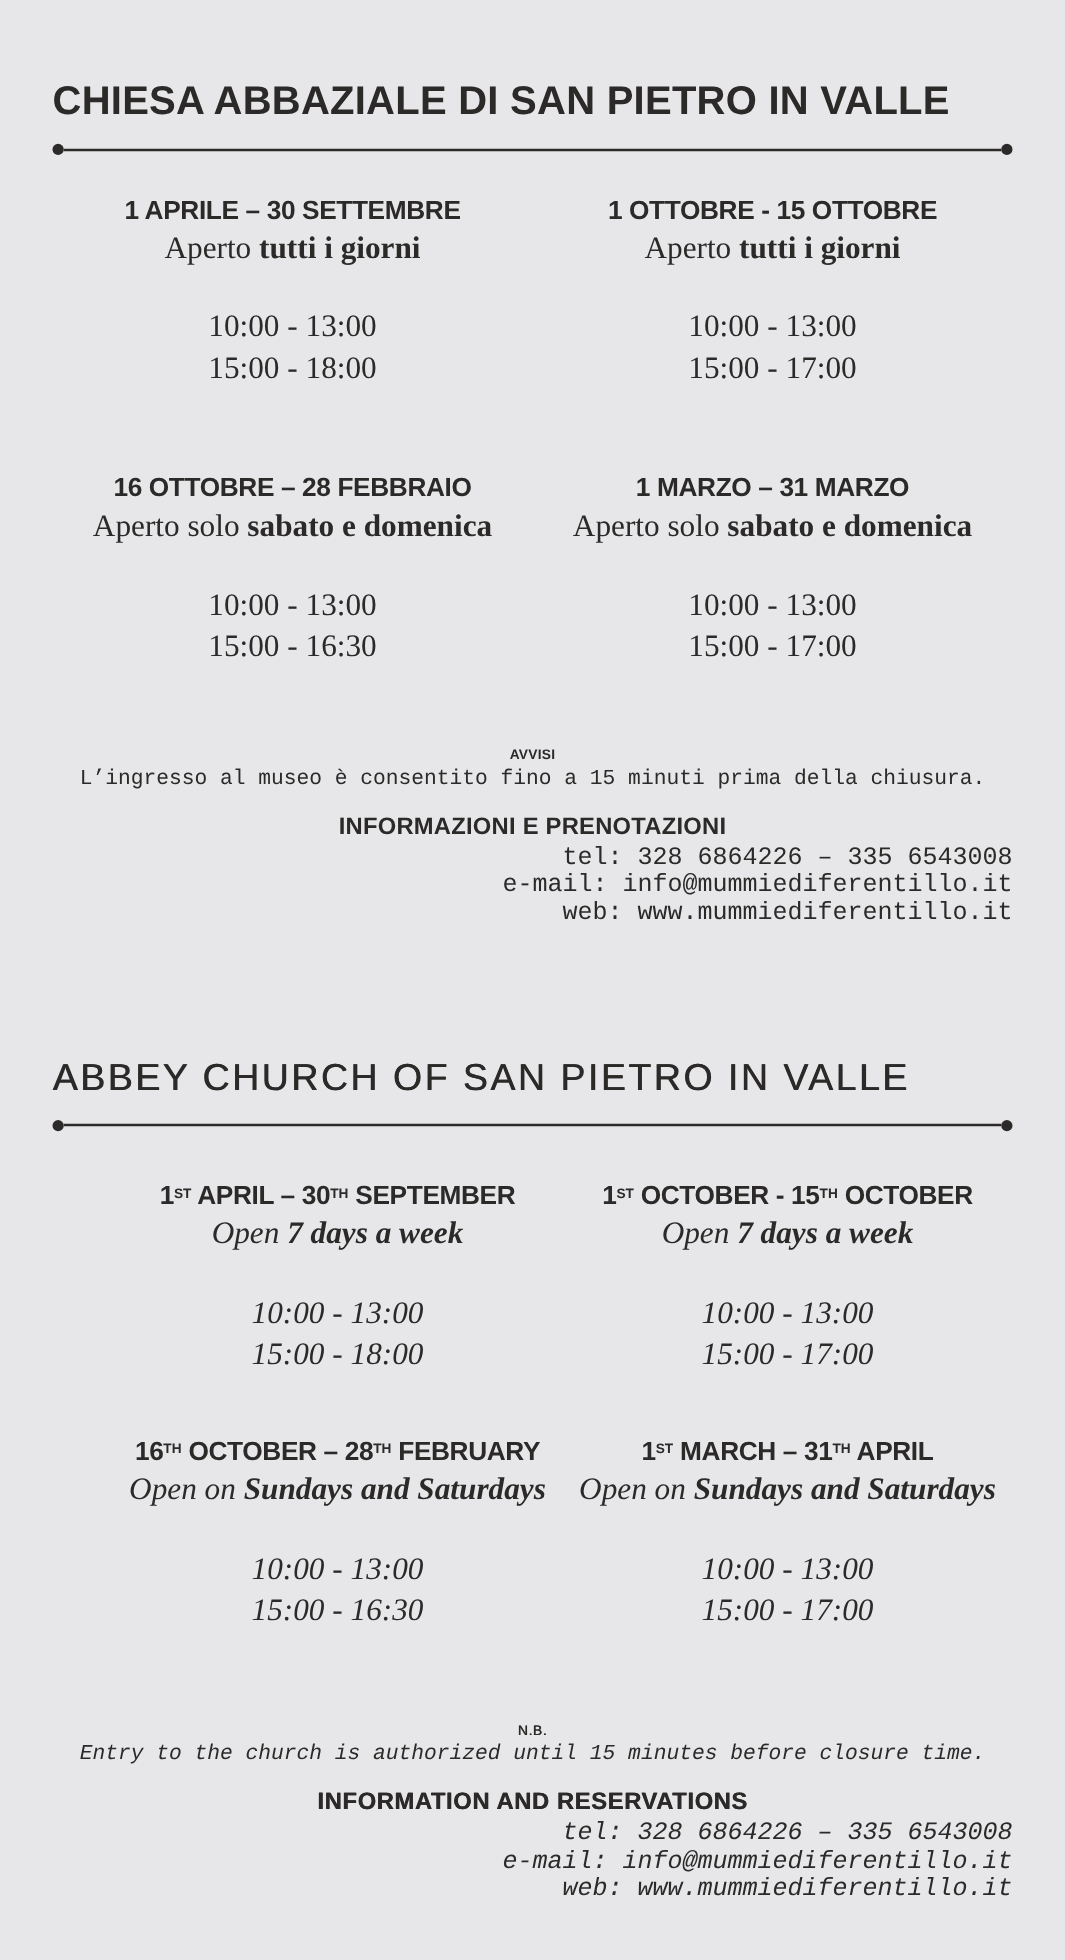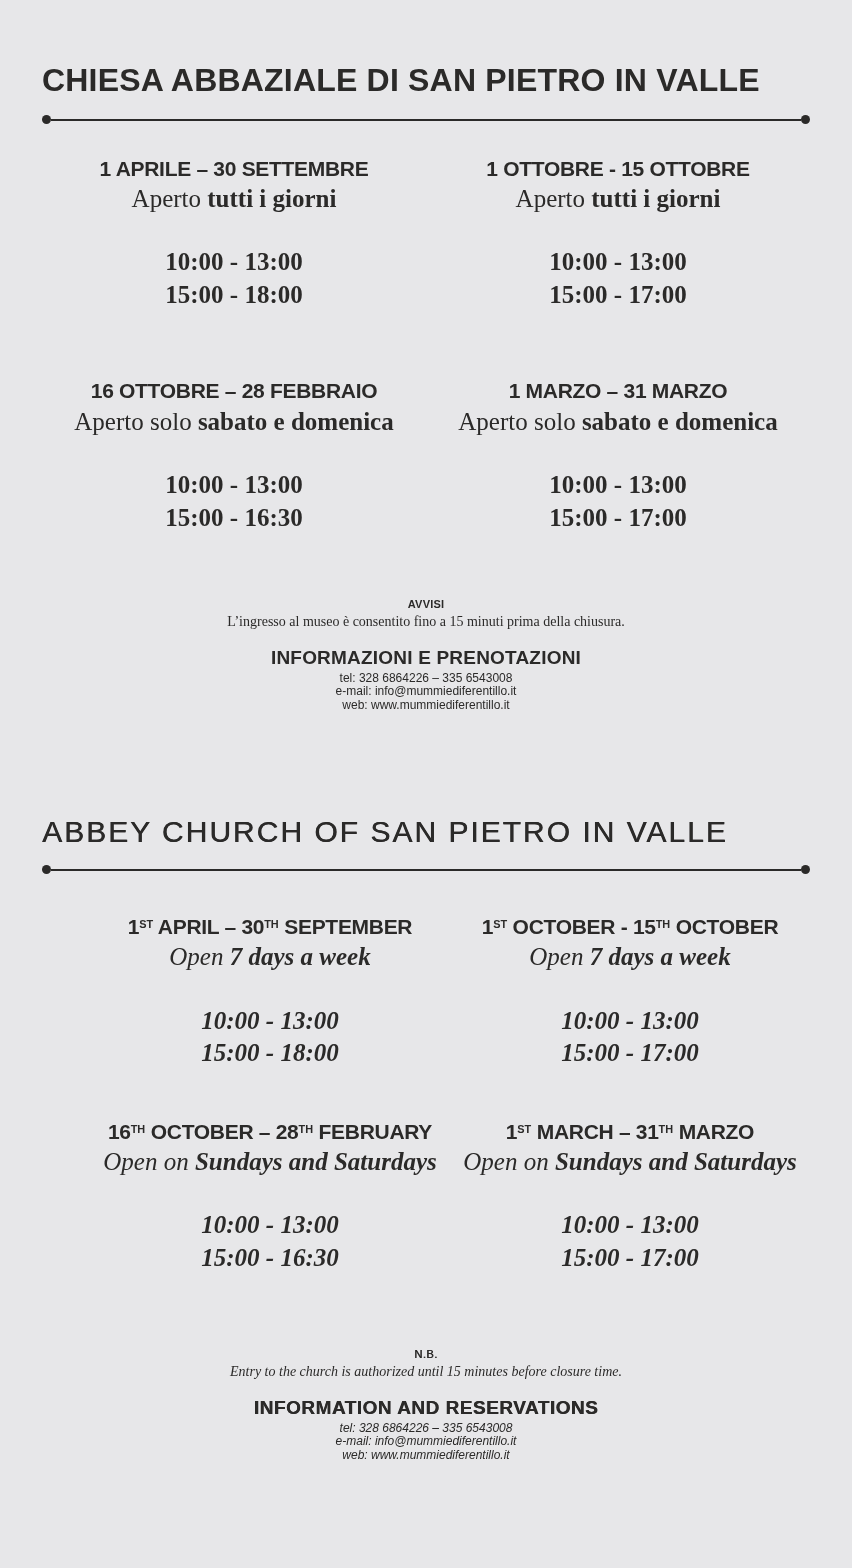--- a/index.html
+++ b/index.html
@@ -94,21 +94,21 @@
     margin-top: 4px;
     white-space: nowrap;
   }
   .note .b { font-weight: 700; }
   .sec-en .note { font-style: italic; }
 
   .times { margin-top: 33px; }
   .time {
     font-family: "Liberation Serif", serif;
     font-size: 25px;
-    font-weight: 700;
+    font-weight: 400;
     line-height: 1.3;
     white-space: nowrap;
   }
   .sec-en .time { font-style: italic; }
 
   
   .notice { text-align: center; }
   .sec-it .notice { margin-top: 64px; }
   .sec-en .notice { margin-top: 74px; }
   .notice-title {
@@ -117,45 +117,46 @@
     font-weight: 800;
     letter-spacing: 0.2px;
     line-height: 1.2;
   }
   .sec-en .notice-title {
     font-weight: 400;
     text-shadow: 0.4px 0 0 currentColor;
     letter-spacing: 0.5px;
   }
   .notice-text {
-    font-family: Liberation Serif, serif;
-    font-size: 14px;
+    font-family: Liberation Mono, monospace;
+    font-size: 17px;
     line-height: 1.25;
     margin-top: 1px;
   }
   .sec-en .notice-text { font-style: italic; }
 
   .info { text-align: center; margin-top: 16px; }
   .info-title {
     font-family: "Liberation Sans", sans-serif;
     font-size: 19px;
     font-weight: 800;
     letter-spacing: 0.2px;
     line-height: 1.25;
     margin-bottom: 2px;
   }
   .sec-en .info-title {
     font-weight: 700;
     text-shadow: 0.4px 0 0 currentColor;
     letter-spacing: 0.5px;
   }
   .info-line {
-    font-family: Liberation Sans, sans-serif;
-    font-size: 12px;
+    font-family: Liberation Mono, monospace;
+    font-size: 20px;
     line-height: 1.12;
+    text-align: right;
   }
   .sec-en .info-line { font-style: italic; }
 </style>
 </head>
 <body>
 
 <div class="page">
 
   <section class="sec-it">
     <h1 class="title">CHIESA ABBAZIALE DI SAN PIETRO IN VALLE</h1>
@@ -242,21 +243,21 @@
       </div>
       <div class="block">
         <h2 class="period"><span>16</span><sup>TH</sup><span> OCTOBER – 28</span><sup>TH</sup><span> FEBRUARY</span></h2>
         <p class="note"><span>Open on </span><span class="b">Sundays and Saturdays</span></p>
         <div class="times">
           <p class="time">10:00 - 13:00</p>
           <p class="time">15:00 - 16:30</p>
         </div>
       </div>
       <div class="block">
-        <h2 class="period"><span>1</span><sup>ST</sup><span> MARCH – 31</span><sup>TH</sup><span> MARZO</span></h2>
+        <h2 class="period"><span>1</span><sup>ST</sup><span> MARCH – 31</span><sup>TH</sup><span> APRIL</span></h2>
         <p class="note"><span>Open on </span><span class="b">Sundays and Saturdays</span></p>
         <div class="times">
           <p class="time">10:00 - 13:00</p>
           <p class="time">15:00 - 17:00</p>
         </div>
       </div>
     </div>
 
     <div class="notice">
       <p class="notice-title">N.B.</p>

